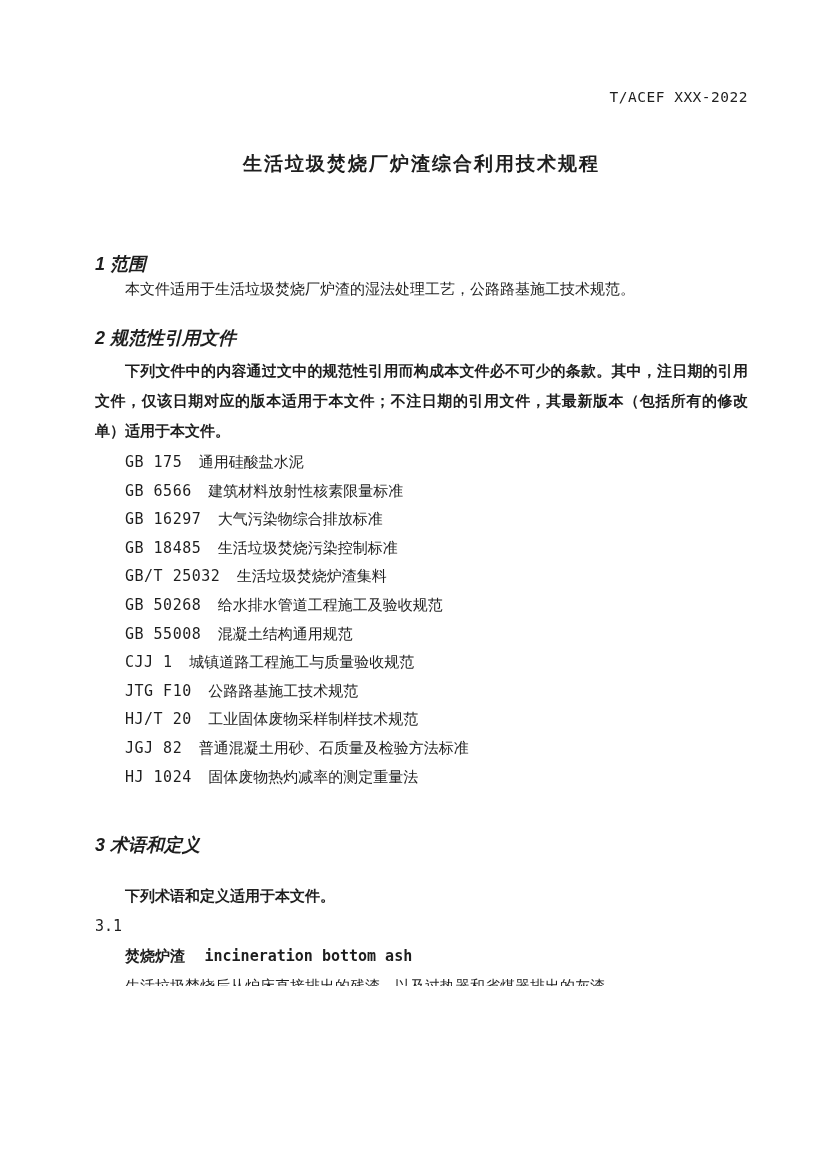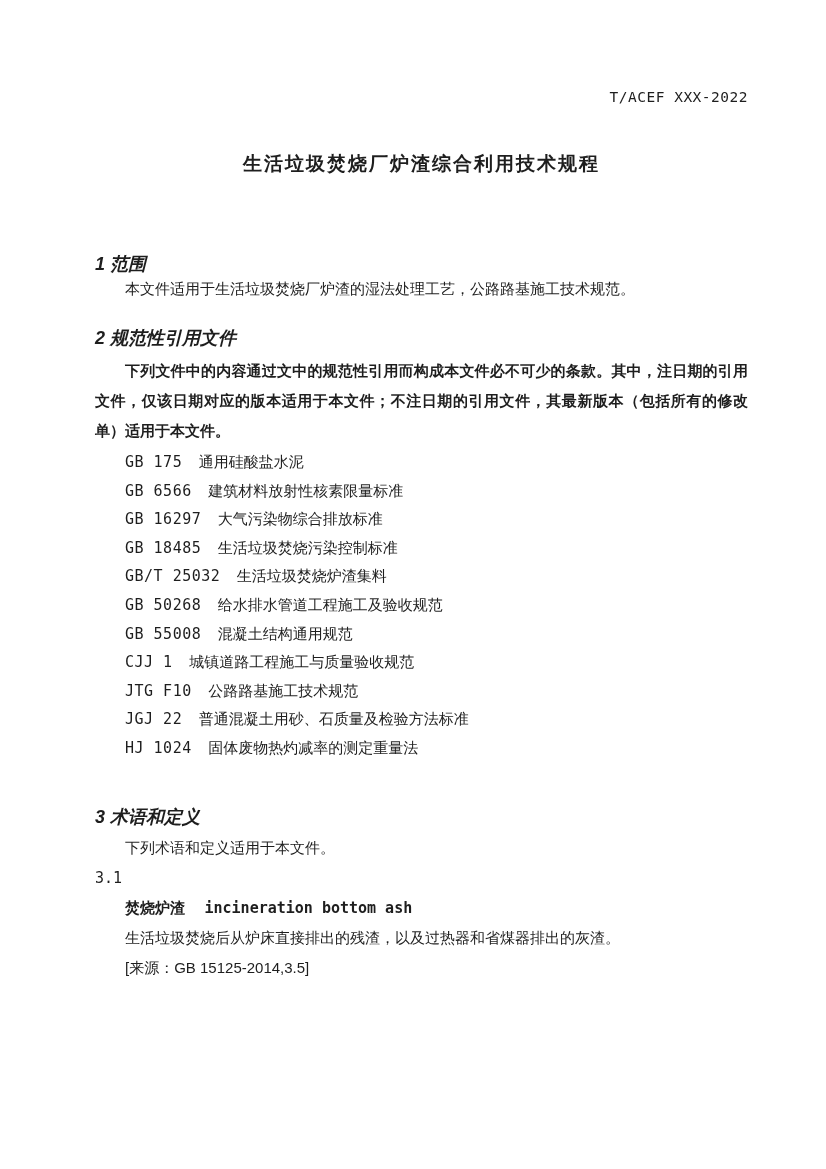--- a/index.html
+++ b/index.html
@@ -64,21 +64,21 @@
   .ref-list { margin-top: 2px; }
   .ref-row {
     padding-left: 2em;
     font-size: 15px;
     line-height: 28.6px;
     white-space: nowrap;
   }
   .ref-row .ref-code { margin-right: 1.1em; letter-spacing: 0.5px; }
 
   .term-block { font-size: 15px; line-height: 30px; }
-  .term-intro { margin-top: 6px; text-indent: 2em; }
+  .term-intro { margin-top: 26px; text-indent: 2em; font-weight: bold; }
   .term-number { font-family: "DejaVu Sans Mono", "Liberation Mono", monospace; font-size: 15px; }
   .term-line { padding-left: 2em; font-weight: bold; }
   .term-line .term-en { margin-left: 1.3em; font-family: "DejaVu Sans Mono", "Liberation Mono", monospace; }
   .term-def { padding-left: 2em; }
   .term-source { padding-left: 2em; }
 
   .page-number {
     position: absolute;
     top: 1096px;
     right: 90px;
@@ -106,21 +106,22 @@
     <div class="ref-list">
       <div class="ref-row"><span class="mono ref-code">GB 175</span><span>通用硅酸盐水泥</span></div>
       <div class="ref-row"><span class="mono ref-code">GB 6566</span><span>建筑材料放射性核素限量标准</span></div>
       <div class="ref-row"><span class="mono ref-code">GB 16297</span><span>大气污染物综合排放标准</span></div>
       <div class="ref-row"><span class="mono ref-code">GB 18485</span><span>生活垃圾焚烧污染控制标准</span></div>
       <div class="ref-row"><span class="mono ref-code">GB/T 25032</span><span>生活垃圾焚烧炉渣集料</span></div>
       <div class="ref-row"><span class="mono ref-code">GB 50268</span><span>给水排水管道工程施工及验收规范</span></div>
       <div class="ref-row"><span class="mono ref-code">GB 55008</span><span>混凝土结构通用规范</span></div>
       <div class="ref-row"><span class="mono ref-code">CJJ 1</span><span>城镇道路工程施工与质量验收规范</span></div>
       <div class="ref-row"><span class="mono ref-code">JTG F10</span><span>公路路基施工技术规范</span></div>
-      <div class="ref-row"><span class="mono ref-code">JGJ 22</span><span>普通混凝土用砂、石质量及检验方法标准</span></div>
+      <div class="ref-row"><span class="mono ref-code">HJ/T 20</span><span>工业固体废物采样制样技术规范</span></div>
+      <div class="ref-row"><span class="mono ref-code">JGJ 82</span><span>普通混凝土用砂、石质量及检验方法标准</span></div>
       <div class="ref-row"><span class="mono ref-code">HJ 1024</span><span>固体废物热灼减率的测定重量法</span></div>
     </div>
 
     <div class="sec-heading h3">3 术语和定义</div>
 
     <div class="term-block">
       <p class="term-intro">下列术语和定义适用于本文件。</p>
       <div class="term-number">3.1</div>
       <div class="term-line">
         <span>焚烧炉渣</span><span class="term-en">incineration bottom ash</span>

